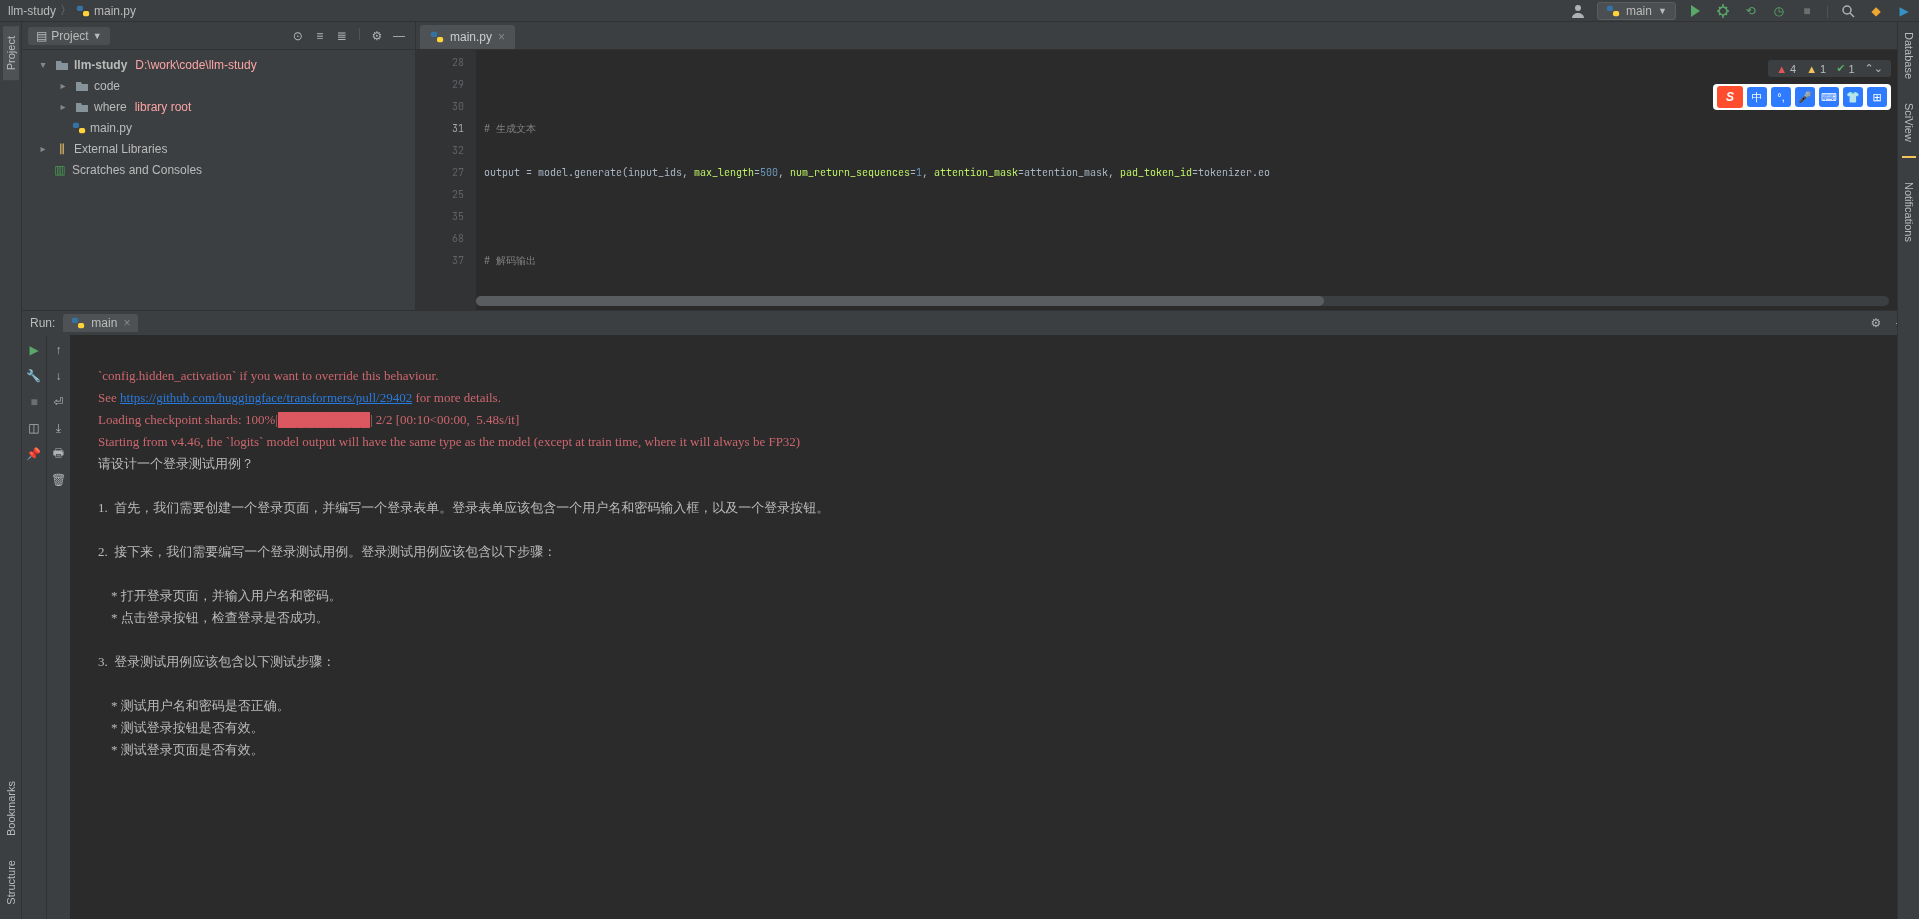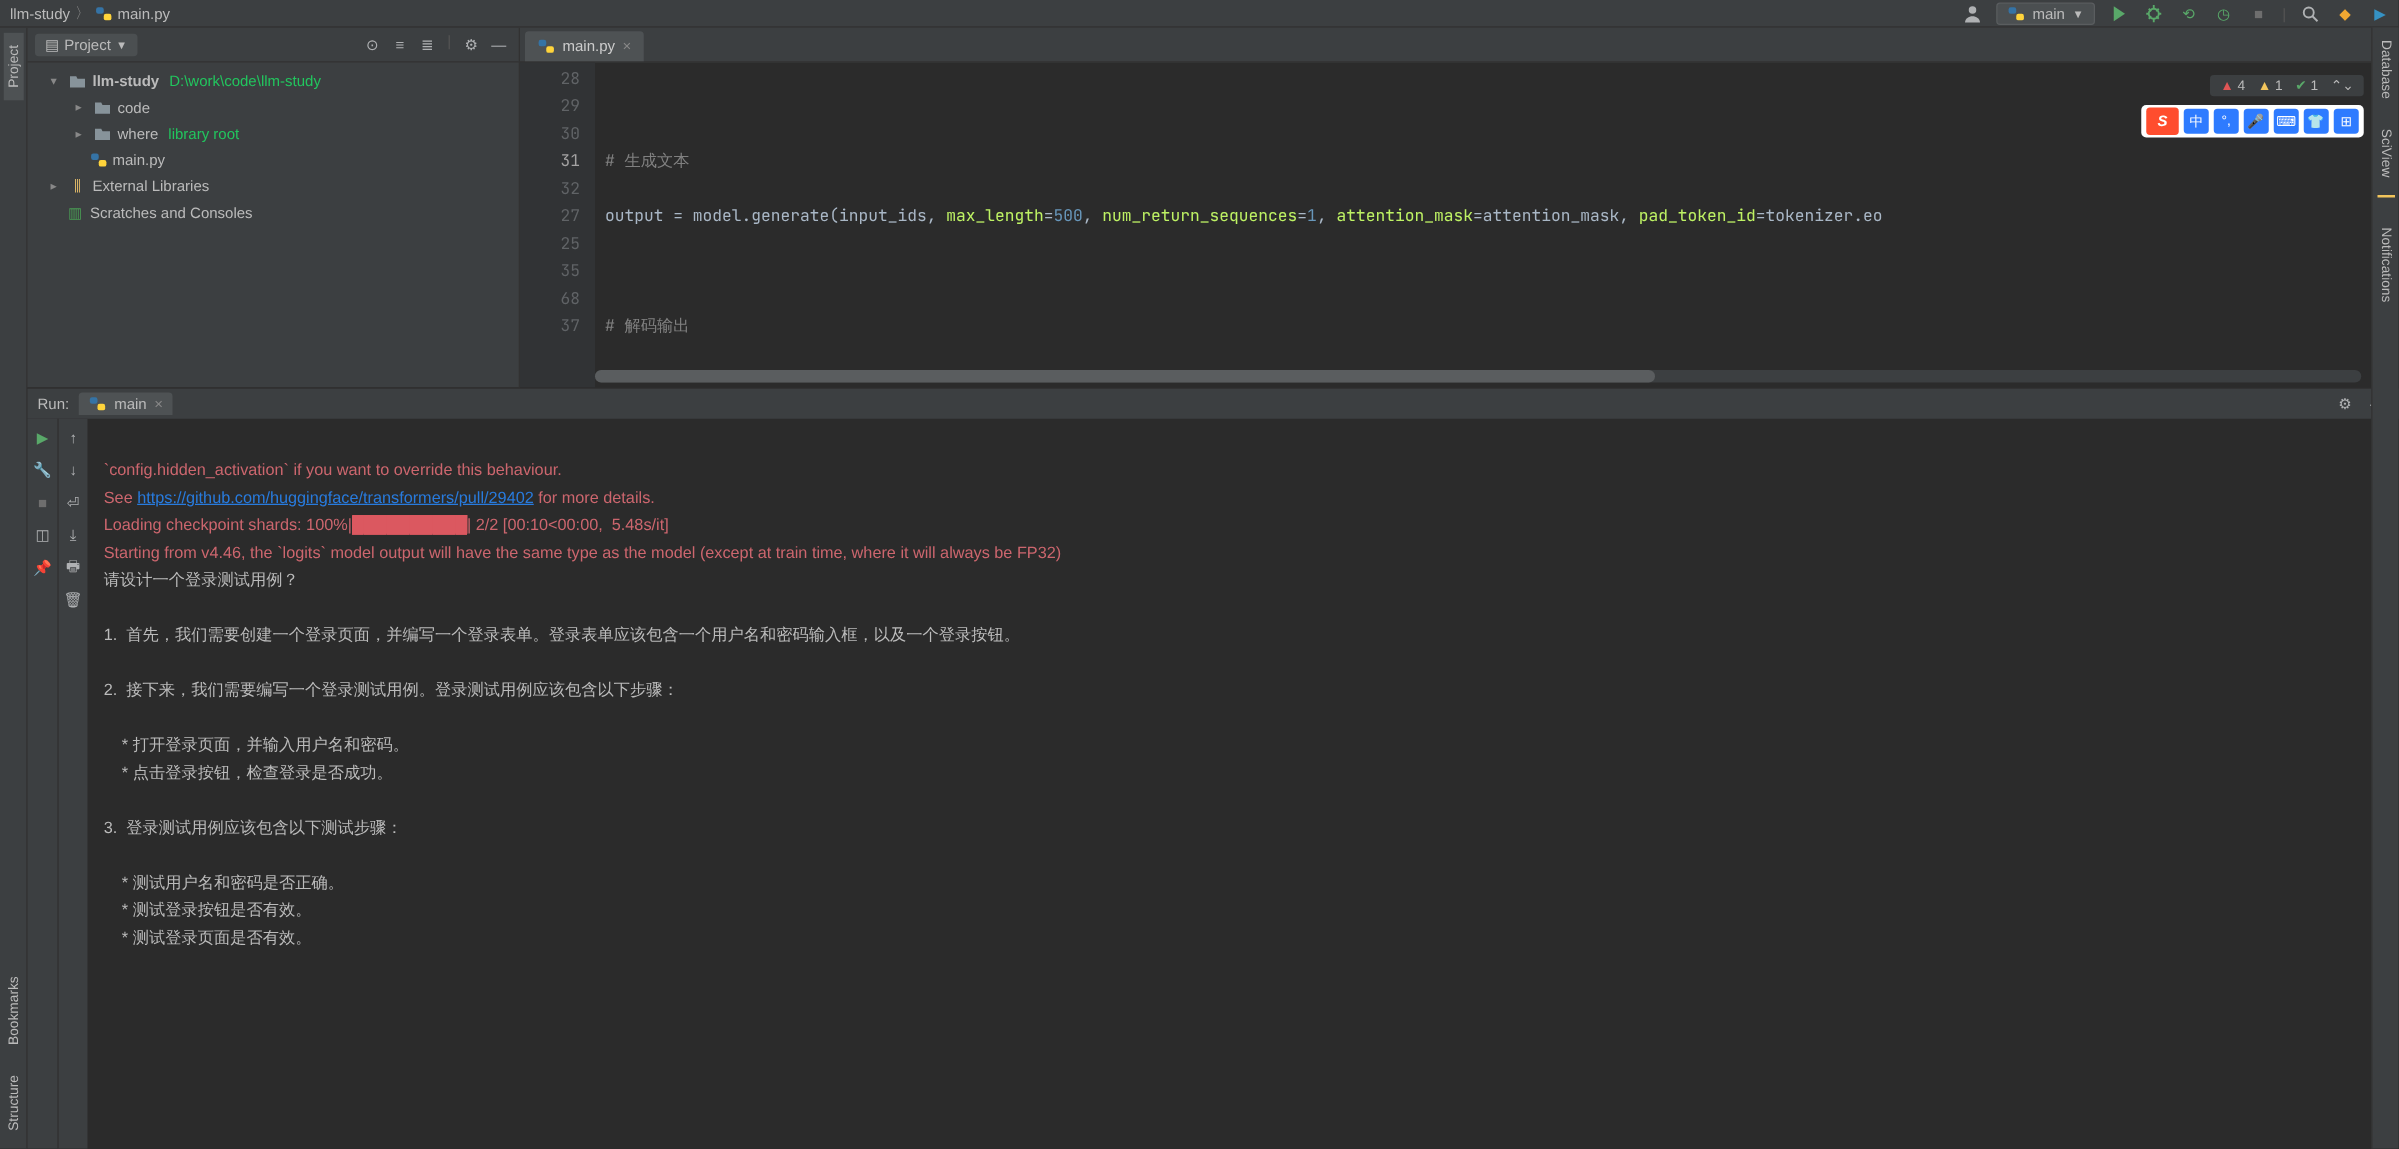--- a/index.html
+++ b/index.html
@@ -22,25 +22,25 @@
 .panel-header{height:28px;display:flex;align-items:center;padding:0 6px;border-bottom:1px solid #323232;gap:6px}
 .panel-title{display:flex;align-items:center;gap:6px;flex:1}
 .panel-title-dropdown{display:flex;align-items:center;gap:4px;background:#4b4f51;border-radius:3px;padding:2px 8px}
 .panel-actions{display:flex;gap:2px}
 .panel-actions .icon-btn{width:20px;height:20px}
 .tree{flex:1;padding:4px 0;overflow:auto}
 .tree-row{height:21px;display:flex;align-items:center;padding-left:4px;gap:4px;cursor:pointer}
 .indent{display:inline-block}
 .chevron{width:14px;text-align:center;color:#888;font-size:10px}
 .folder-icon,.file-icon,.lib-icon{width:16px;height:16px;display:inline-flex;align-items:center;justify-content:center}
-.muted{color:#22c55e}
+.muted{color:#fca5a5}
 .editor-area{flex:1;background:#2b2b2b;display:flex;flex-direction:column;position:relative}
 .editor-tabs{height:28px;background:#3c3f41;display:flex;align-items:flex-end;padding-left:4px;border-bottom:1px solid #323232}
 .editor-tab{height:24px;background:#4e5254;display:flex;align-items:center;gap:6px;padding:0 10px;border-radius:3px 3px 0 0;color:#ccc}
-.editor-body{flex:1;display:flex;overflow:hidden;font-family:"JetBrains Mono",Consolas,monospace;font-size:13px;position:relative}
+.editor-body{flex:1;display:flex;overflow:hidden;font-family:"JetBrains Mono",Consolas,monospace;font-size:10px;position:relative}
 .gutter{width:60px;background:#313335;color:#606366;text-align:right;padding-right:12px;line-height:22px;padding-top:2px}
 .gutter .current{color:#a4a3a3}
 .code{flex:1;padding-top:2px;padding-left:8px;line-height:22px;white-space:pre;color:#a9b7c6;overflow:hidden}
 .cm{color:#808080}
 .num{color:#6897bb}
 .kwarg{color:#bef264}
 .und{text-decoration:underline wavy #808080}
 .hscroll{position:absolute;left:60px;right:30px;bottom:4px;height:10px;background:#3c3f41;border-radius:5px}
 .hscroll-thumb{position:absolute;left:0;top:0;height:10px;width:60%;background:#5a5d5f;border-radius:5px}
 .editor-markers{position:absolute;right:4px;top:4px;width:18px;height:calc(100% - 20px)}
@@ -52,21 +52,21 @@
 .tick-g{color:#59a869}
 .ime-bar{position:absolute;top:62px;right:28px;height:26px;background:#fff;border-radius:4px;display:flex;align-items:center;padding:0 4px;gap:4px}
 .ime-logo{width:26px;height:22px;background:#ff4d2e;border-radius:3px;color:#fff;font-weight:bold;display:flex;align-items:center;justify-content:center;font-style:italic}
 .ime-icon{width:20px;height:20px;background:#2e7bff;border-radius:3px;color:#fff;display:flex;align-items:center;justify-content:center;font-size:11px}
 .run-panel{flex:1;background:#2b2b2b;display:flex;flex-direction:column;border-top:1px solid #323232}
 .run-header{height:24px;background:#3c3f41;display:flex;align-items:center;padding:0 8px;gap:8px}
 .run-tab{background:#4e5254;padding:2px 8px;border-radius:3px 3px 0 0;display:flex;align-items:center;gap:6px}
 .run-body{flex:1;display:flex}
 .run-gutter{width:24px;background:#3c3f41;display:flex;flex-direction:column;align-items:center;padding-top:6px;gap:8px}
 .run-gutter2{width:24px;background:#3c3f41;display:flex;flex-direction:column;align-items:center;padding-top:6px;gap:8px;border-left:1px solid #323232}
-.console{flex:1;padding:8px 13px;font-family:Liberation Sans, sans-serif;font-size:13px;line-height:22px;color:#bbb;white-space:pre-wrap;overflow:auto}
+.console{flex:1;padding:8px 28px;font-family:Liberation Serif, serif;font-size:13px;line-height:22px;color:#bbb;white-space:pre-wrap;overflow:auto}
 .console .red{color:#cc666e}
 .console .link{color:#287bde;text-decoration:underline}
 .console .bar{background:#db5860;color:#db5860}
 .left-bottom-rail{position:absolute;left:0;bottom:0;width:22px;display:flex;flex-direction:column;align-items:center;gap:4px}
 .py-icon{width:14px;height:14px;display:inline-block}
 svg{display:block}
 </style>
 </head>
 <body>
 

